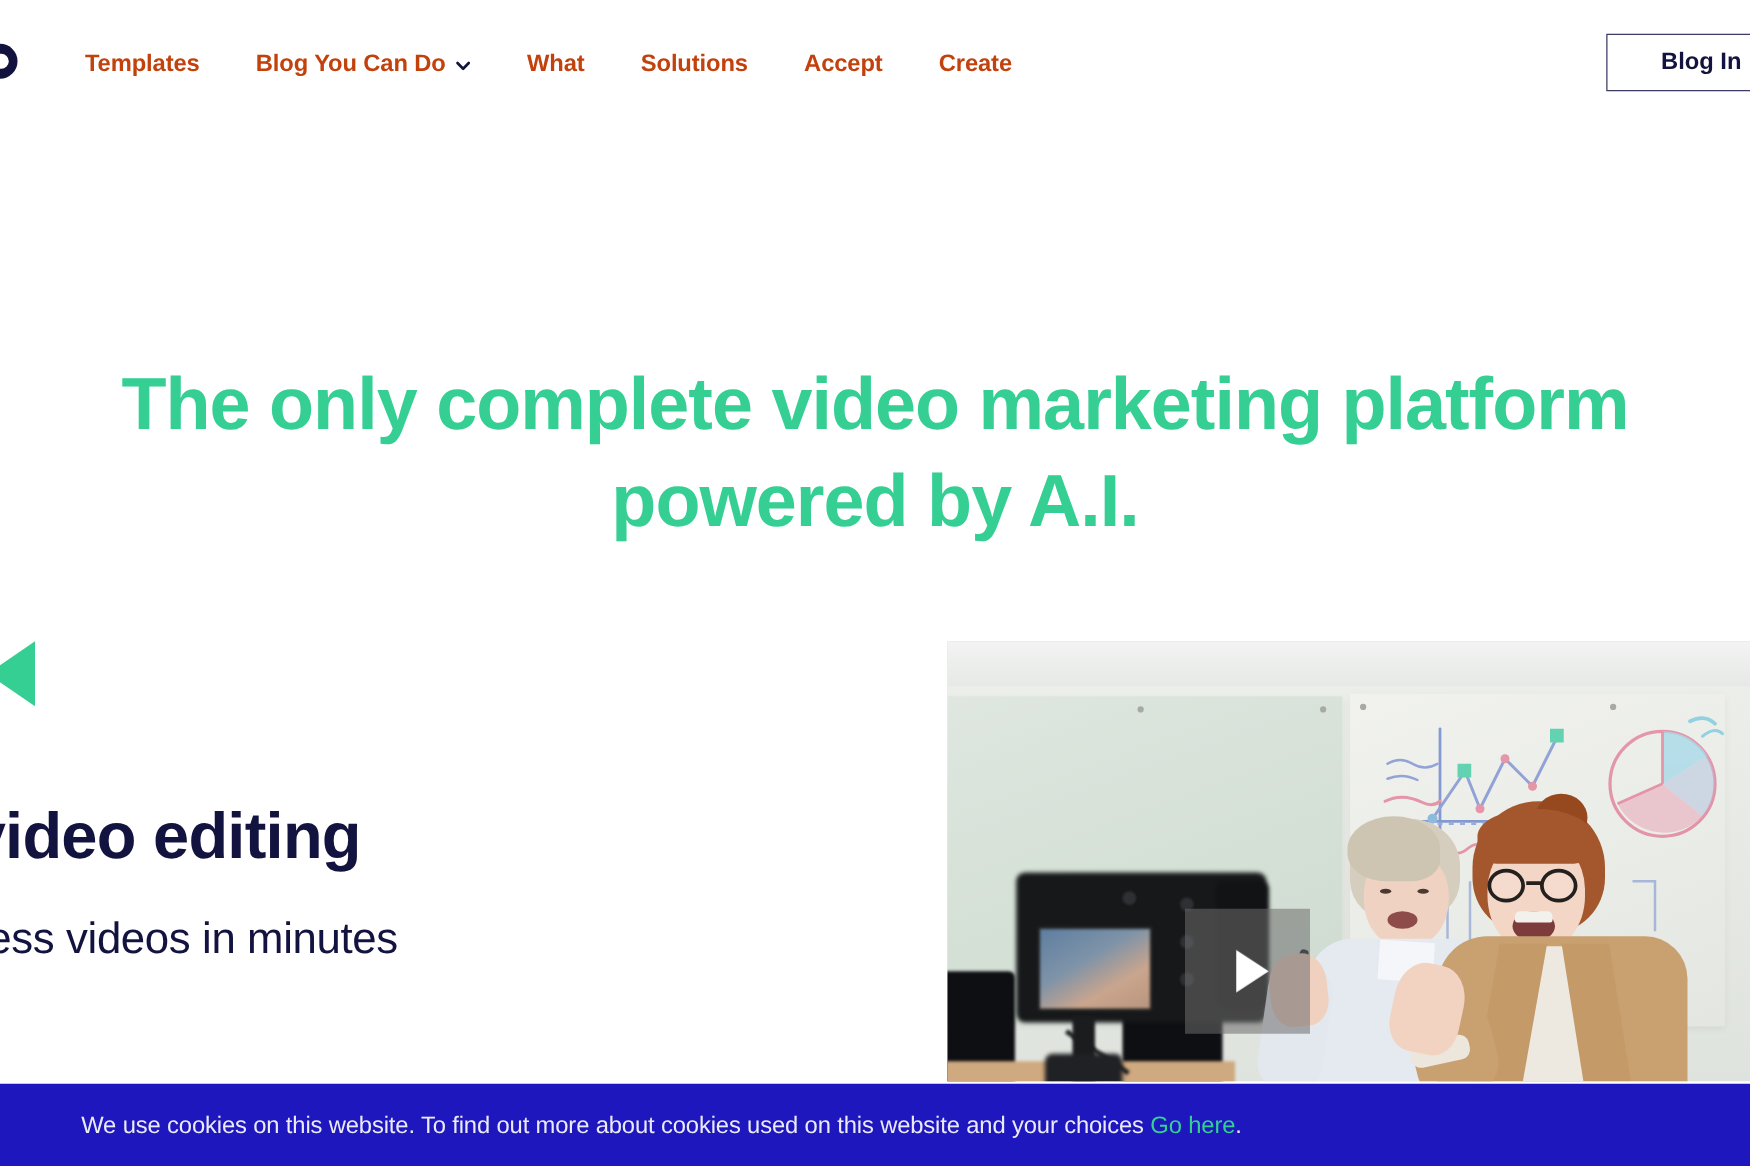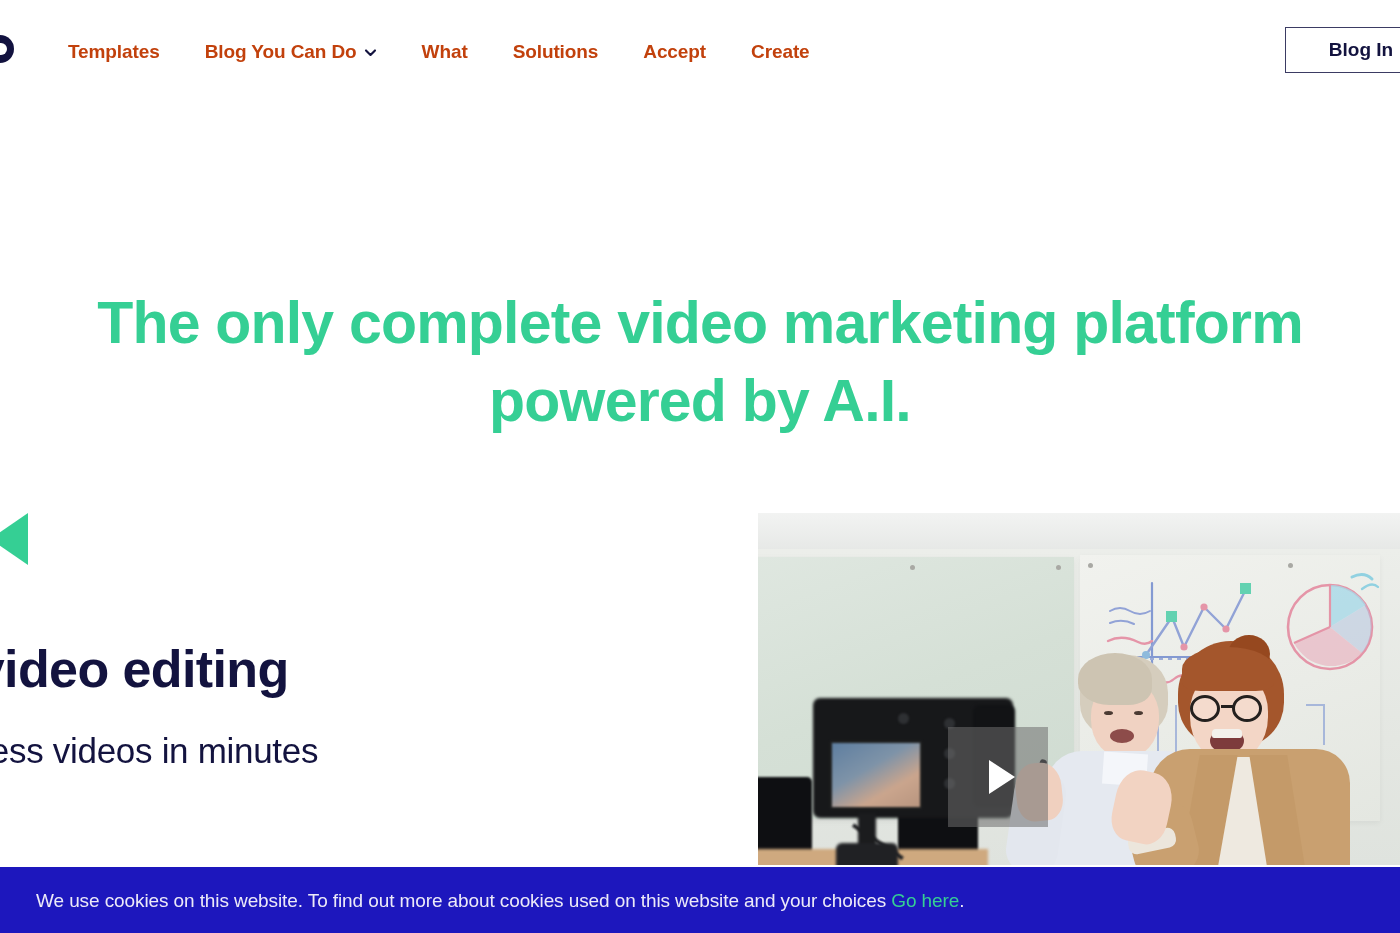--- a/index.html
+++ b/index.html
@@ -475,21 +475,21 @@
   }
 
   
   .cookie-banner {
     position:absolute;
     left:0; bottom:0;
     width:1400px; height:66px;
     background:#1d17bd;
     display:flex;
     align-items:center;
-    padding-left:36px;
+    padding-left:65px;
     padding-right:52px;
   }
   .cookie-text {
     font-size:19px;
     color:#eceaf8;
     letter-spacing:-0.1px;
     line-height:1;
     white-space:nowrap;
   }
   .cookie-link {

